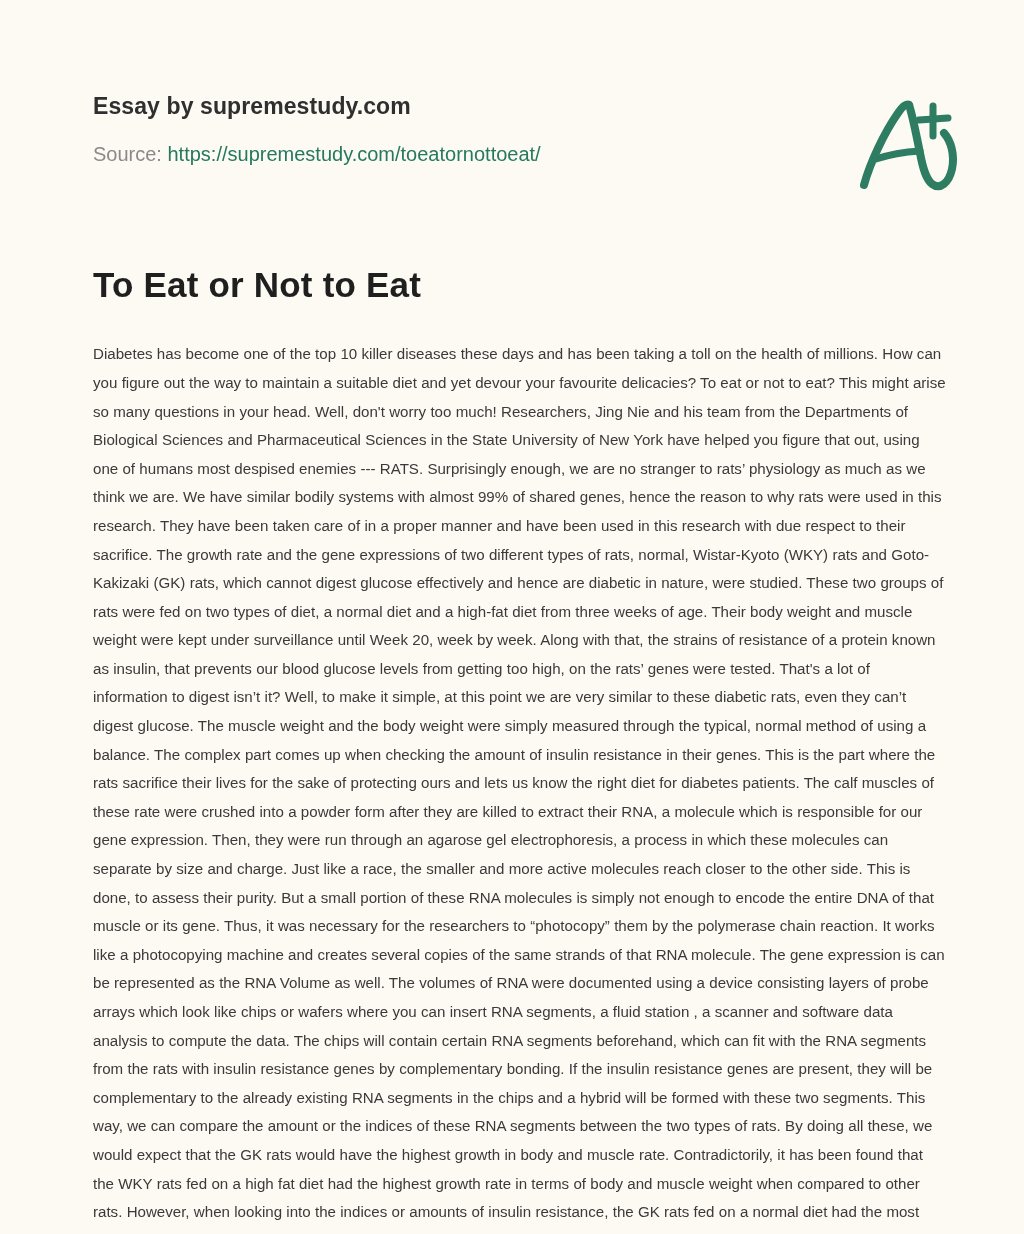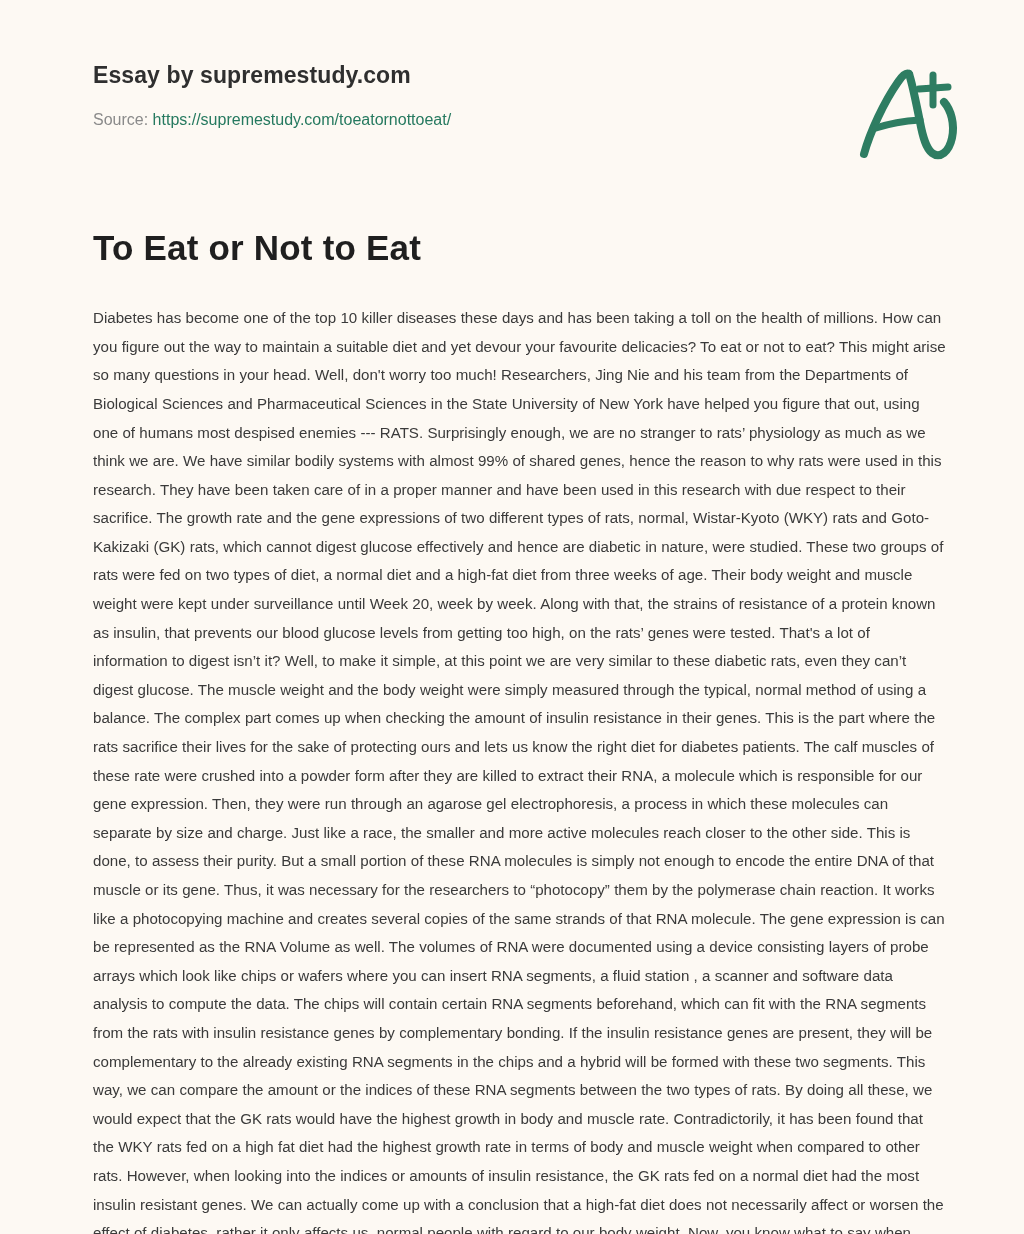--- a/index.html
+++ b/index.html
@@ -20,32 +20,33 @@
     width: 1024px;
     min-height: 1234px;
     box-sizing: border-box;
   }
 
   
   .header {
     position: relative;
     padding: 62px 42px 0 93px;
     box-sizing: border-box;
+    margin-top: 31px;
   }
   .essay-by {
     font-size: 23px;
     font-weight: bold;
     color: #2f2f2f;
     letter-spacing: 0.1px;
     margin: 0;
     line-height: 1.2;
   }
   .source-line {
     margin-top: 20px;
-    font-size: 16px;
+    font-size: 20px;
     color: #8a8a8a;
     line-height: 1.3;
   }
   .source-label {
     color: #8a8a8a;
   }
   .source-url {
     color: #25795f;
     text-decoration: none;
   }

